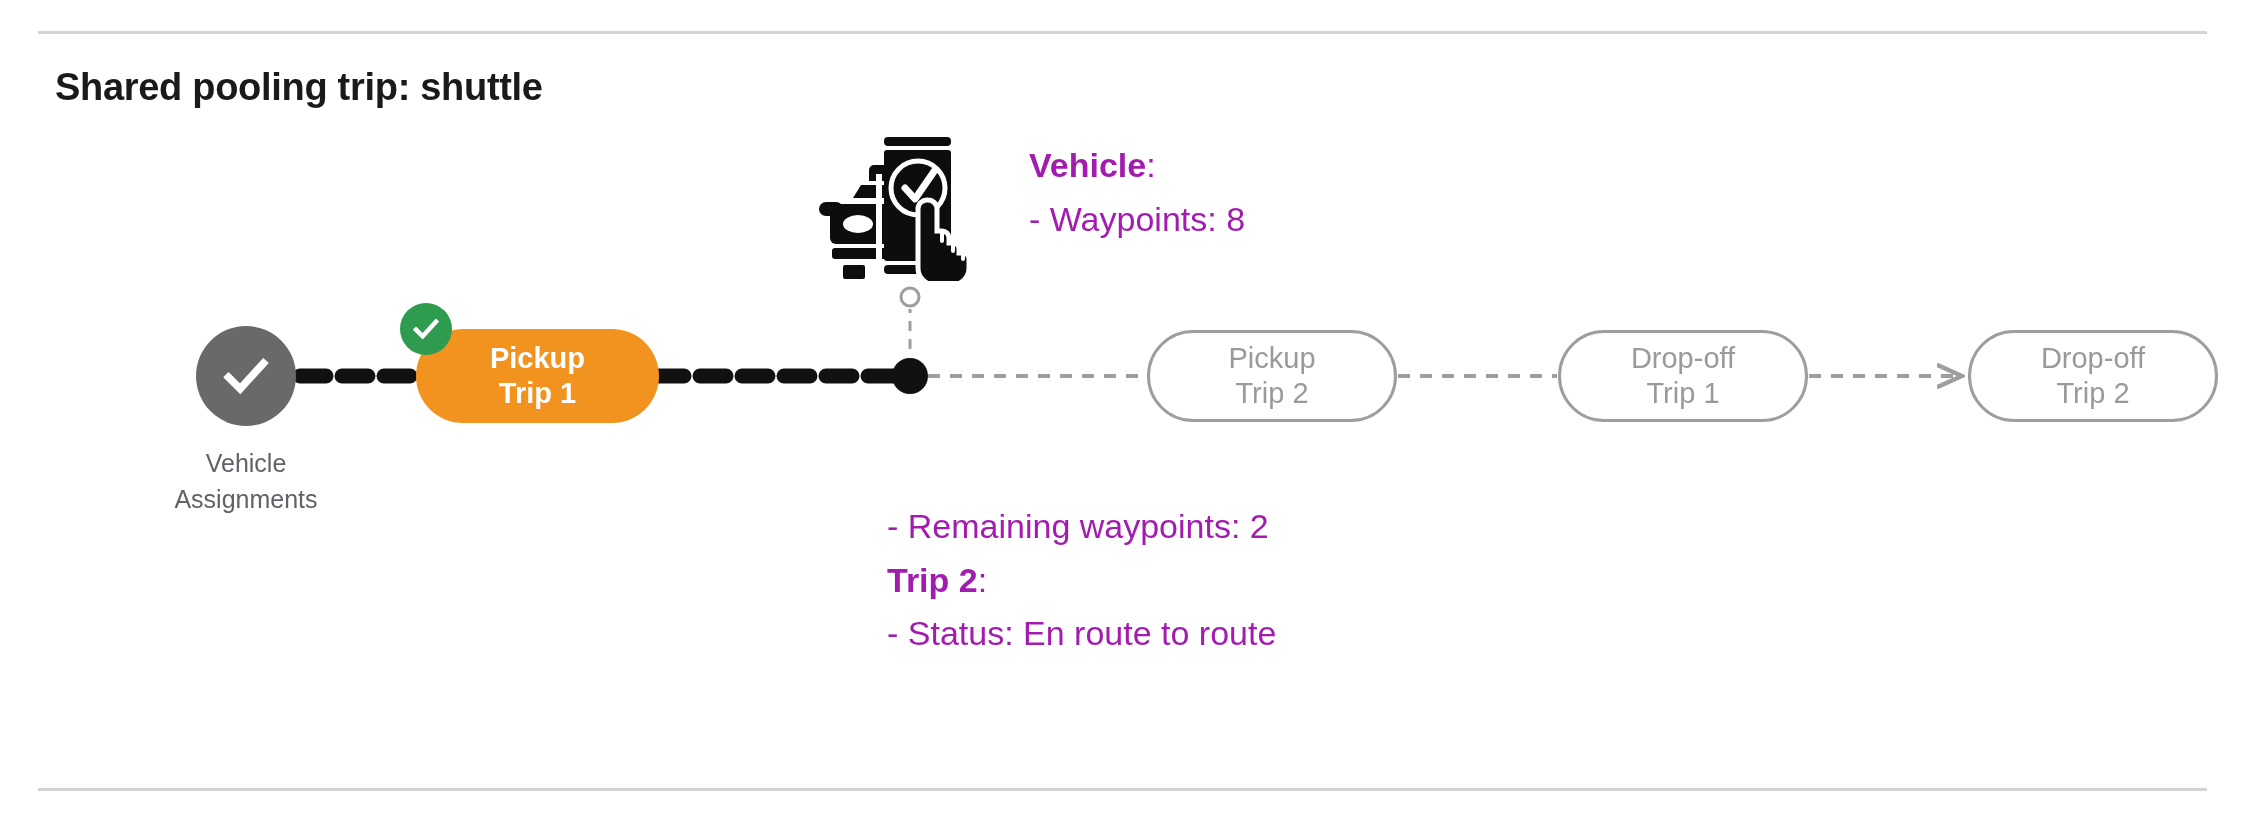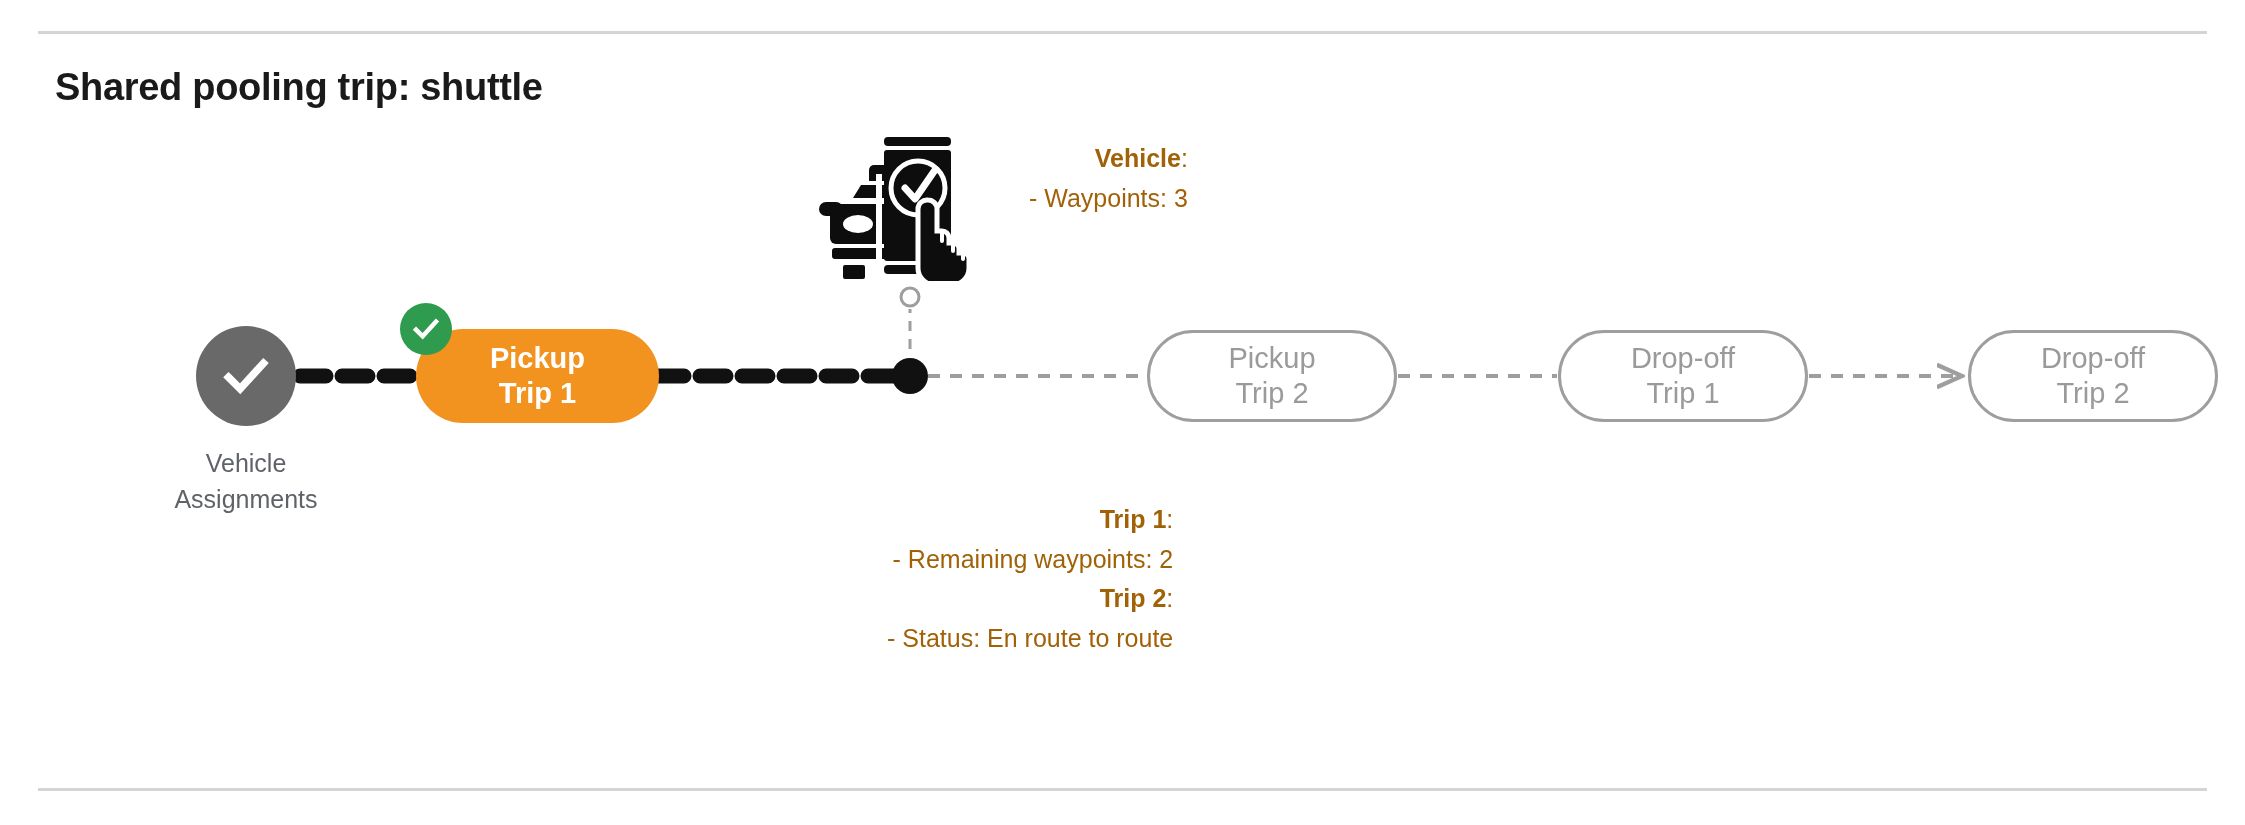--- a/index.html
+++ b/index.html
@@ -145,25 +145,24 @@
     position: absolute;
     left: 818px;
     top: 122px;
     width: 160px;
     height: 155px;
   }
 
   
   .info {
     position: absolute;
-    font-size: 25px;
-    color: #a16207;
+    font-size: 34px;
+    color: #a21caf;
     line-height: 1.58;
     white-space: nowrap;
-    text-align: right;
   }
   .info .hd { font-weight: bold; }
   .info-vehicle { left: 1029px; top: 135px; }
   .info-trips   { left: 887px;  top: 496px; }
 </style>
 </head>
 <body>
 
 <div class="slide">
 
@@ -263,23 +262,22 @@
                  a6 6 0 0 1 6 6 v9 a17 17 0 0 1 -17 17 h-17 a17 17 0 0 1 -17 -17 v-59
                  a9 9 0 0 1 10 -9 z" fill="#0d0d0d" stroke="#ffffff" stroke-width="5"></path>
 
         <path d="M124 105 v10 M135 117 v8 M145 127 v6" fill="none" stroke="#ffffff" stroke-width="4" stroke-linecap="round"></path>
       </g>
     </svg>
   </div>
 
   <div class="info info-vehicle">
     <div><span class="hd">Vehicle</span><span>:</span></div>
-    <div>- Waypoints: 3</div>
+    <div>- Waypoints: 8</div>
   </div>
 
   <div class="info info-trips">
-    <div><span class="hd">Trip 1</span><span>:</span></div>
     <div>- Remaining waypoints: 2</div>
     <div><span class="hd">Trip 2</span><span>:</span></div>
     <div>- Status:  En route to route</div>
   </div>
 
 </div>
 
 </body></html>

